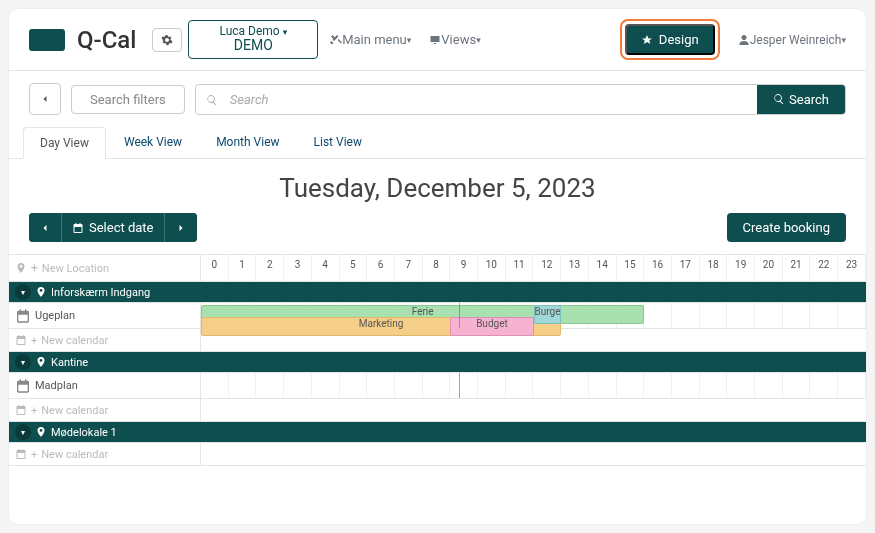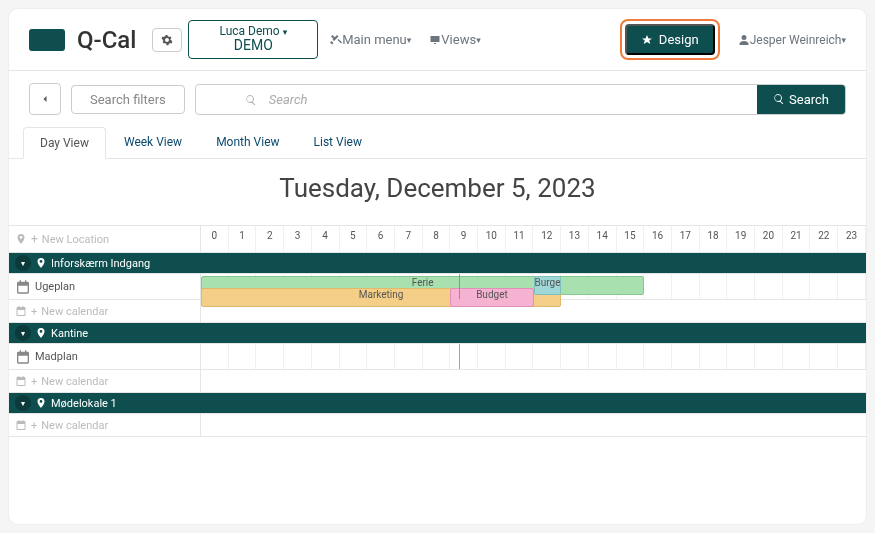--- a/index.html
+++ b/index.html
@@ -14,21 +14,21 @@
   .org-btn .sub { font-size: 14px; }
   .menu-link { color: #6c757d; font-size: 13px; padding: 4px 6px; cursor: pointer; display: flex; align-items: center; gap: 0; }
   .spacer { flex: 1; }
   .design-btn { background: #0e4e4e; color: #fff; border-radius: 4px; padding: 6px 14px; font-size: 13px; cursor: pointer; display: flex; align-items: center; gap: 6px; }
   .design-wrap { border: 2px solid #f07b3c; border-radius: 8px; padding: 3px; }
   .user-link { color: #6c757d; font-size: 12px; display: flex; align-items: center; cursor: pointer; margin-left: 12px; }
 
   .searchbar { display: flex; align-items: center; padding: 12px 20px; gap: 10px; }
   .back-btn { border: 1px solid #ccc; border-radius: 4px; width: 32px; height: 32px; display: flex; align-items: center; justify-content: center; cursor: pointer; color: #555; background: #fff; }
   .filters-btn { border: 1px solid #ccc; border-radius: 4px; padding: 6px 18px; color: #888; font-size: 13px; background: #fff; cursor: pointer; }
-  .search-wrap { flex: 1; display: flex; border: 1px solid #ccc; border-radius: 4px; overflow: hidden; padding-left: 39px; }
+  .search-wrap { flex: 1; display: flex; border: 1px solid #ccc; border-radius: 4px; overflow: hidden; }
   .search-input { flex: 1; border: none; padding: 7px 10px; font-size: 13px; font-style: italic; color: #888; outline: none; }
   .search-input::placeholder { color: #aaa; }
   .search-icon-left { color: #aaa; padding: 0 2px 0 10px; align-self: center; font-size: 12px; }
   .search-go { background: #0e4e4e; color: #fff; border: none; padding: 0 16px; font-size: 13px; cursor: pointer; display: flex; align-items: center; gap: 4px; }
 
   .tabs { display: flex; padding: 0 14px; border-bottom: 1px solid #e5e5e5; gap: 2px; font-size: 12px; }
   .tab { padding: 8px 16px; color: #0c4a6e; cursor: pointer; border-top-left-radius: 4px; border-top-right-radius: 4px; }
   .tab.active { background: #fff; color: #555; border: 1px solid #e5e5e5; border-bottom: 1px solid #fff; margin-bottom: -1px; }
 
   .date-header { text-align: center; font-size: 26px; color: #444; font-weight: 400; padding: 14px 0 10px; }
@@ -139,20 +139,39 @@
   <div class="tabs">
     <div class="tab active">Day View</div>
     <div class="tab">Week View</div>
     <div class="tab">Month View</div>
     <div class="tab">List View</div>
   </div>
 
   <div class="date-header">Tuesday, December 5, 2023</div>
 
   <div class="actions-row">
+    <div class="seg">
+      <button class="seg-btn">
+        <svg class="icon" viewBox="0 0 24 24">
+            <path fill="#fff" d="M15 6l-6 6 6 6"></path>
+          </svg>
+      </button>
+      <button class="seg-btn">
+        <svg class="icon" viewBox="0 0 24 24">
+            <path fill="#fff" d="M7 2v2H5a2 2 0 00-2 2v14a2 2 0 002 2h14a2 2 0 002-2V6a2 2 0 00-2-2h-2V2h-2v2H9V2H7zm-2 8h14v10H5V10z"></path>
+          </svg>
+        <span>Select date</span>
+      </button>
+      <button class="seg-btn">
+        <svg class="icon" viewBox="0 0 24 24">
+            <path fill="#fff" d="M9 6l6 6-6 6"></path>
+          </svg>
+      </button>
+    </div>
+    <button class="create-btn">Create booking</button>
   </div>
 
   <div class="grid">
 
     <div class="row location-row">
       <div class="sidecell">
         <svg class="icon" viewBox="0 0 24 24" style="fill:#bbb">
             <path d="M12 2a7 7 0 00-7 7c0 5 7 13 7 13s7-8 7-13a7 7 0 00-7-7zm0 9.5A2.5 2.5 0 1112 6a2.5 2.5 0 010 5.5z"></path>
           </svg>
         <span style="font-size:12px;color:#bbb">+</span>

